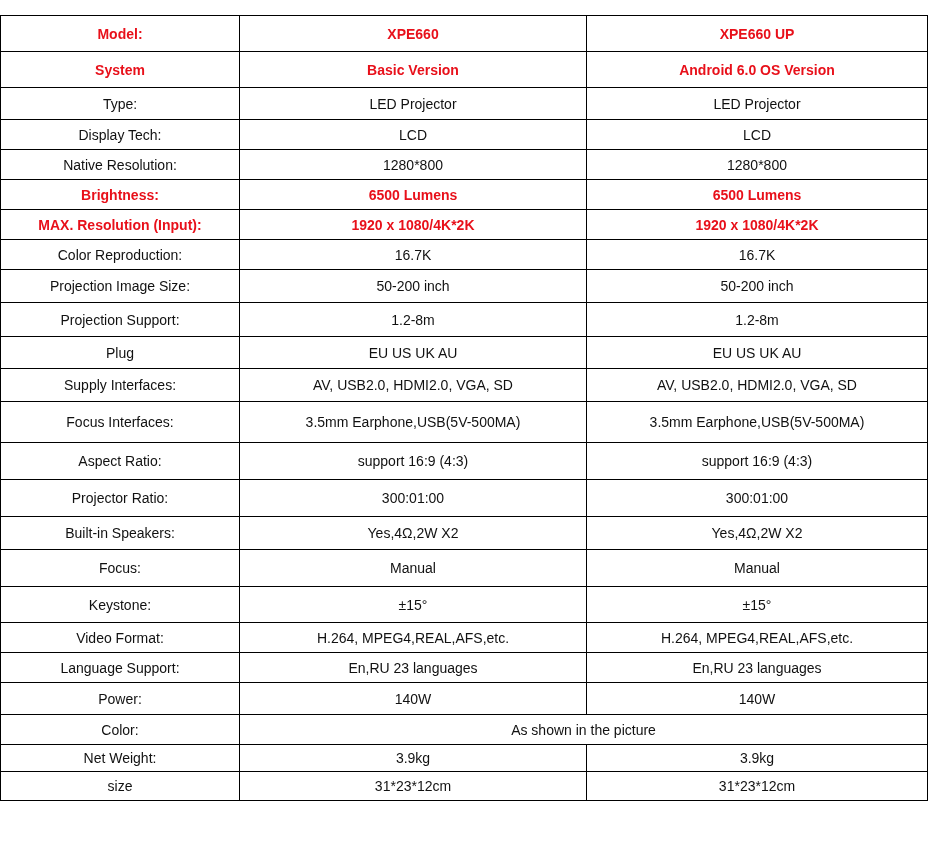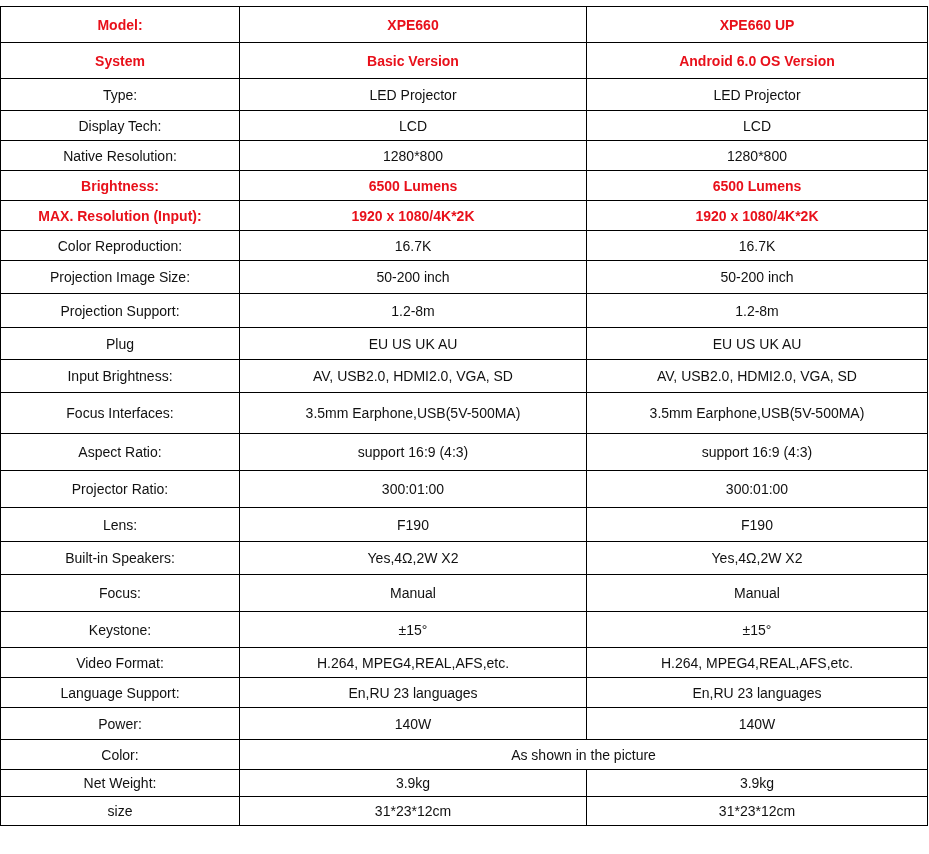--- a/index.html
+++ b/index.html
@@ -1,18 +1,18 @@
 <!DOCTYPE html>
 <html><head>
 <meta charset="utf-8">
 <style>
   html, body { margin: 0; padding: 0; background: #ffffff; }
   body { width: 929px; height: 854px; overflow: hidden; position: relative; }
   table.spec {
-    position: absolute; left: 0; top: 6px;
+    position: absolute; left: 0; top: 15px;
     width: 927px;
     border-collapse: collapse;
     table-layout: fixed;
     font-family: "Liberation Sans", sans-serif;
     font-size: 14px;
     color: #111111;
   }
   table.spec td {
     border: 1.5px solid #000000;
     text-align: center;
@@ -85,43 +85,38 @@
         <td>Projection Support:</td>
         <td>1.2-8m</td>
         <td>1.2-8m</td>
       </tr>
       <tr style="height: 32px;">
         <td>Plug</td>
         <td>EU US UK AU</td>
         <td>EU US UK AU</td>
       </tr>
       <tr style="height: 33px;">
-        <td>Input Brightness:</td>
+        <td>Supply Interfaces:</td>
         <td>AV, USB2.0, HDMI2.0, VGA, SD</td>
         <td>AV, USB2.0, HDMI2.0, VGA, SD</td>
       </tr>
       <tr style="height: 41px;">
         <td>Focus Interfaces:</td>
         <td>3.5mm Earphone,USB(5V-500MA)</td>
         <td>3.5mm Earphone,USB(5V-500MA)</td>
       </tr>
       <tr style="height: 37px;">
         <td>Aspect Ratio:</td>
         <td>support 16:9 (4:3)</td>
         <td>support 16:9 (4:3)</td>
       </tr>
       <tr style="height: 37px;">
         <td>Projector Ratio:</td>
         <td>300:01:00</td>
         <td>300:01:00</td>
-      </tr>
-      <tr style="height: 34px;">
-        <td>Lens:</td>
-        <td>F190</td>
-        <td>F190</td>
       </tr>
       <tr style="height: 33px;">
         <td>Built-in Speakers:</td>
         <td>Yes,4Ω,2W  X2</td>
         <td>Yes,4Ω,2W  X2</td>
       </tr>
       <tr style="height: 37px;">
         <td>Focus:</td>
         <td>Manual</td>
         <td>Manual</td>

